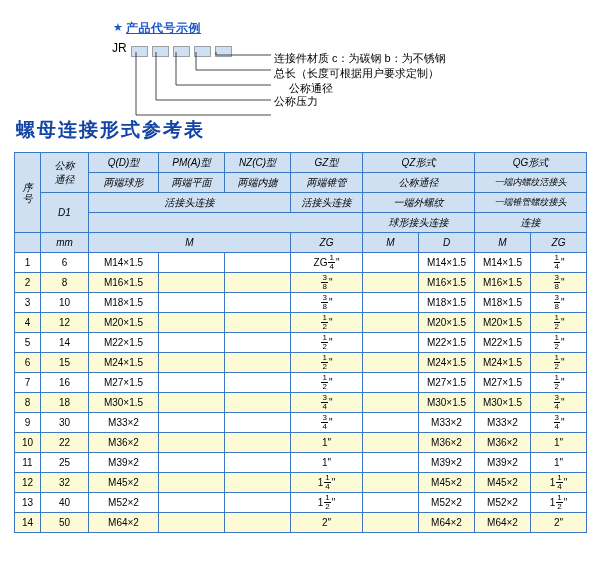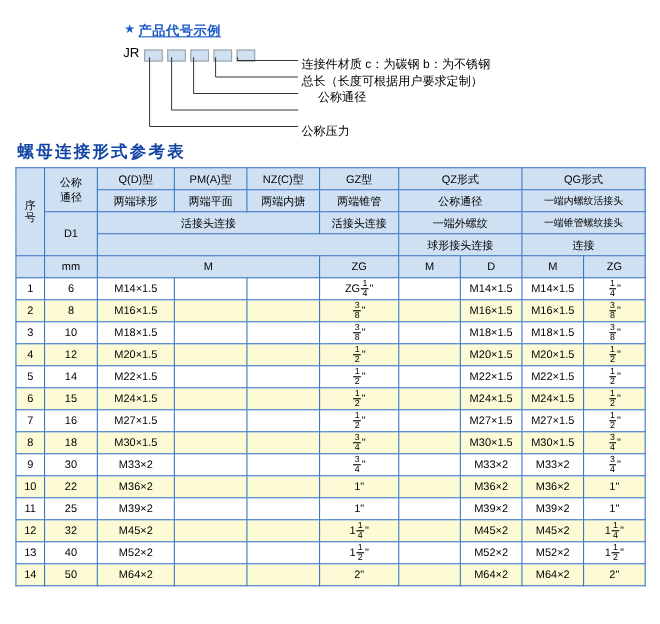--- a/index.html
+++ b/index.html
@@ -35,48 +35,48 @@
     border:1px solid #9aa0a6;background:#cfe0f3;
     margin-right:4px;vertical-align:middle;
   }
 
   .leaders{position:absolute;left:0;top:0;width:600px;height:120px;}
 
   .legend{position:absolute;font-size:11px;color:#000;white-space:nowrap;}
   .lg1{left:274px;top:51px;}
   .lg2{left:274px;top:66px;}
   .lg3{left:289px;top:81px;}
-  .lg4{left:274px;top:112px;}
+  .lg4{left:274px;top:94px;}
   .lg5{left:274px;top:111px;}
 
   
   .tbl-title{
-    position:absolute;left:16px;top:129px;
-    font-size:15px;font-weight:bold;color:#1244a6;
+    position:absolute;left:16px;top:117px;
+    font-size:19px;font-weight:bold;color:#1244a6;
     letter-spacing:2px;
   }
 
   
   table{
     position:absolute;left:14px;top:152px;
     border-collapse:collapse;
     width:572px;
     font-size:10px;
     table-layout:fixed;
   }
   td,th{
     border:1px solid #3b78c3;
     text-align:center;
     vertical-align:middle;
     padding:0;
     height:19px;
     font-weight:normal;
     color:#000;
   }
-  thead td{background:#cfe0f3;}
+  thead td{background:#cfe0f3;font-style:italic;}
   tbody tr.odd td{background:#ffffff;}
   tbody tr.even td{background:#fdfbd6;}
   tbody td.seq-odd{background:#cfe0f3;}
   tbody td.seq-even{background:#cfe0f3;}
 
   .h-seq{width:26px;}
   .h-dn{width:48px;}
   .colQD{width:70px;}
   .colPM{width:66px;}
   .colNZ{width:66px;}

